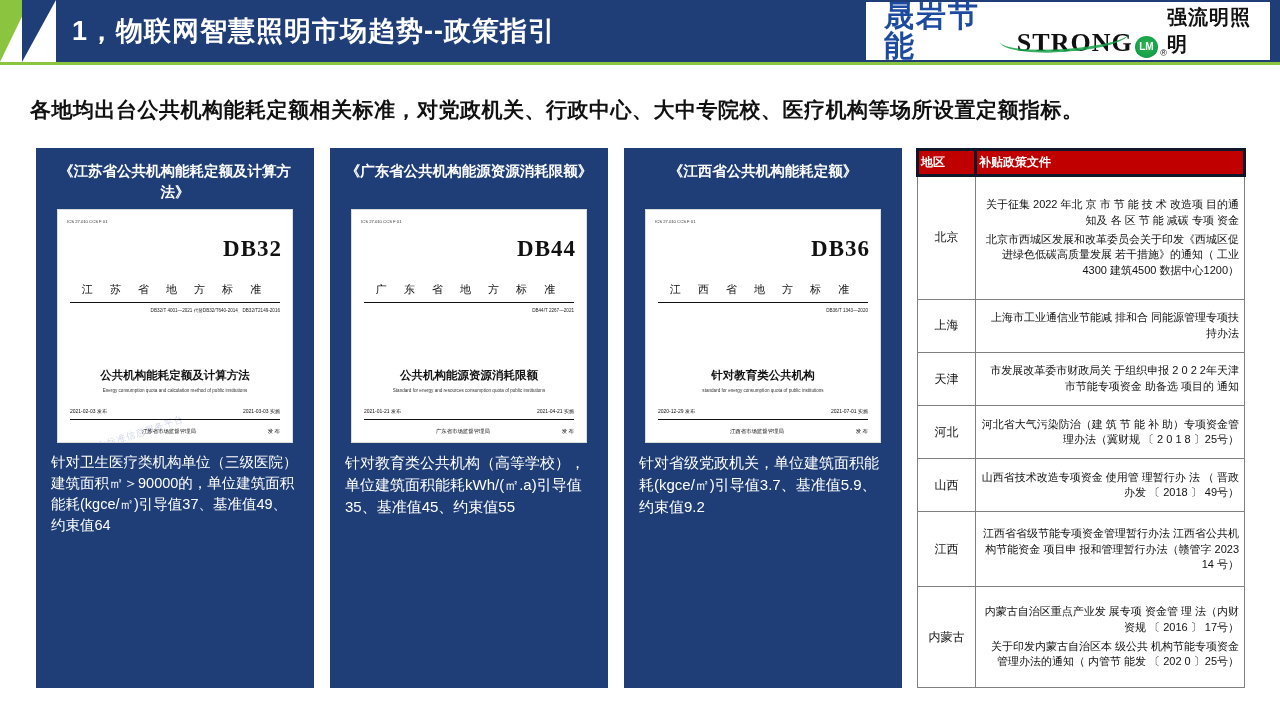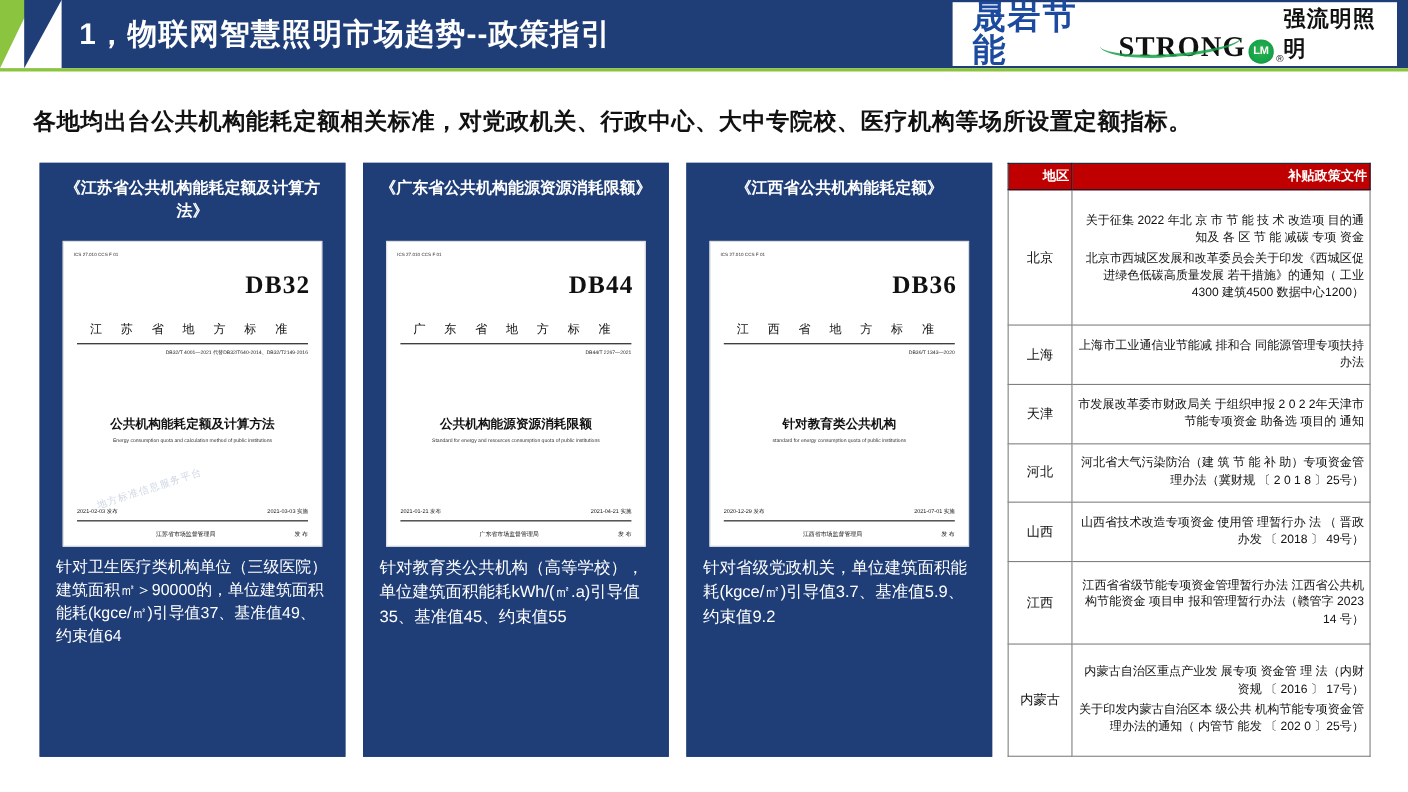--- a/index.html
+++ b/index.html
@@ -93,21 +93,21 @@
     padding: 10px 10px 8px 10px;
   }
   .card1 { left: 36px; }
   .card2 { left: 330px; }
   .card3 { left: 624px; }
   .card-title {
     text-align: center; font-size: 14.5px; font-weight: bold; color: #ffffff;
     line-height: 1.45; min-height: 46px; padding: 2px 4px 0 4px;
   }
   .doc-thumb {
-    margin: 14px auto 0 auto; width: 236px; height: 278px;
+    margin: 4px auto 0 auto; width: 236px; height: 234px;
     background: #ffffff; position: relative; overflow: hidden;
     border: 1px solid #dcdcdc;
   }
   .doc-top-left {
     position: absolute; left: 9px; top: 9px; font-size: 4.2px; color:#333; line-height: 1.55;
     text-align: left;
   }
   .doc-code {
     position: absolute; right: 10px; top: 26px;
     font-size: 23px; font-weight: bold; color: #111;
@@ -158,21 +158,21 @@
   .table-wrap {
     position: absolute; left: 916px; top: 148px; width: 330px; height: 540px;
   }
   table.policy {
     width: 100%; height: 100%;
     border-collapse: collapse;
     table-layout: fixed;
   }
   table.policy th {
     background: #c00000; color: #ffffff; font-size: 12px; font-weight: bold;
-    border: 1px solid #0f172a; padding: 3px 2px; text-align: right;
+    border: 3px solid #0f172a; padding: 3px 2px; text-align: left;
   }
   table.policy th.region-col { width: 58px; }
   table.policy td {
     border: 1px solid #808080; font-size: 11px; color: #111; padding: 3px 5px;
     vertical-align: middle; line-height: 1.42;
   }
   table.policy td.region {
     text-align: center; width: 58px; font-size: 12px;
   }
   table.policy td.doc { text-align: right; }

